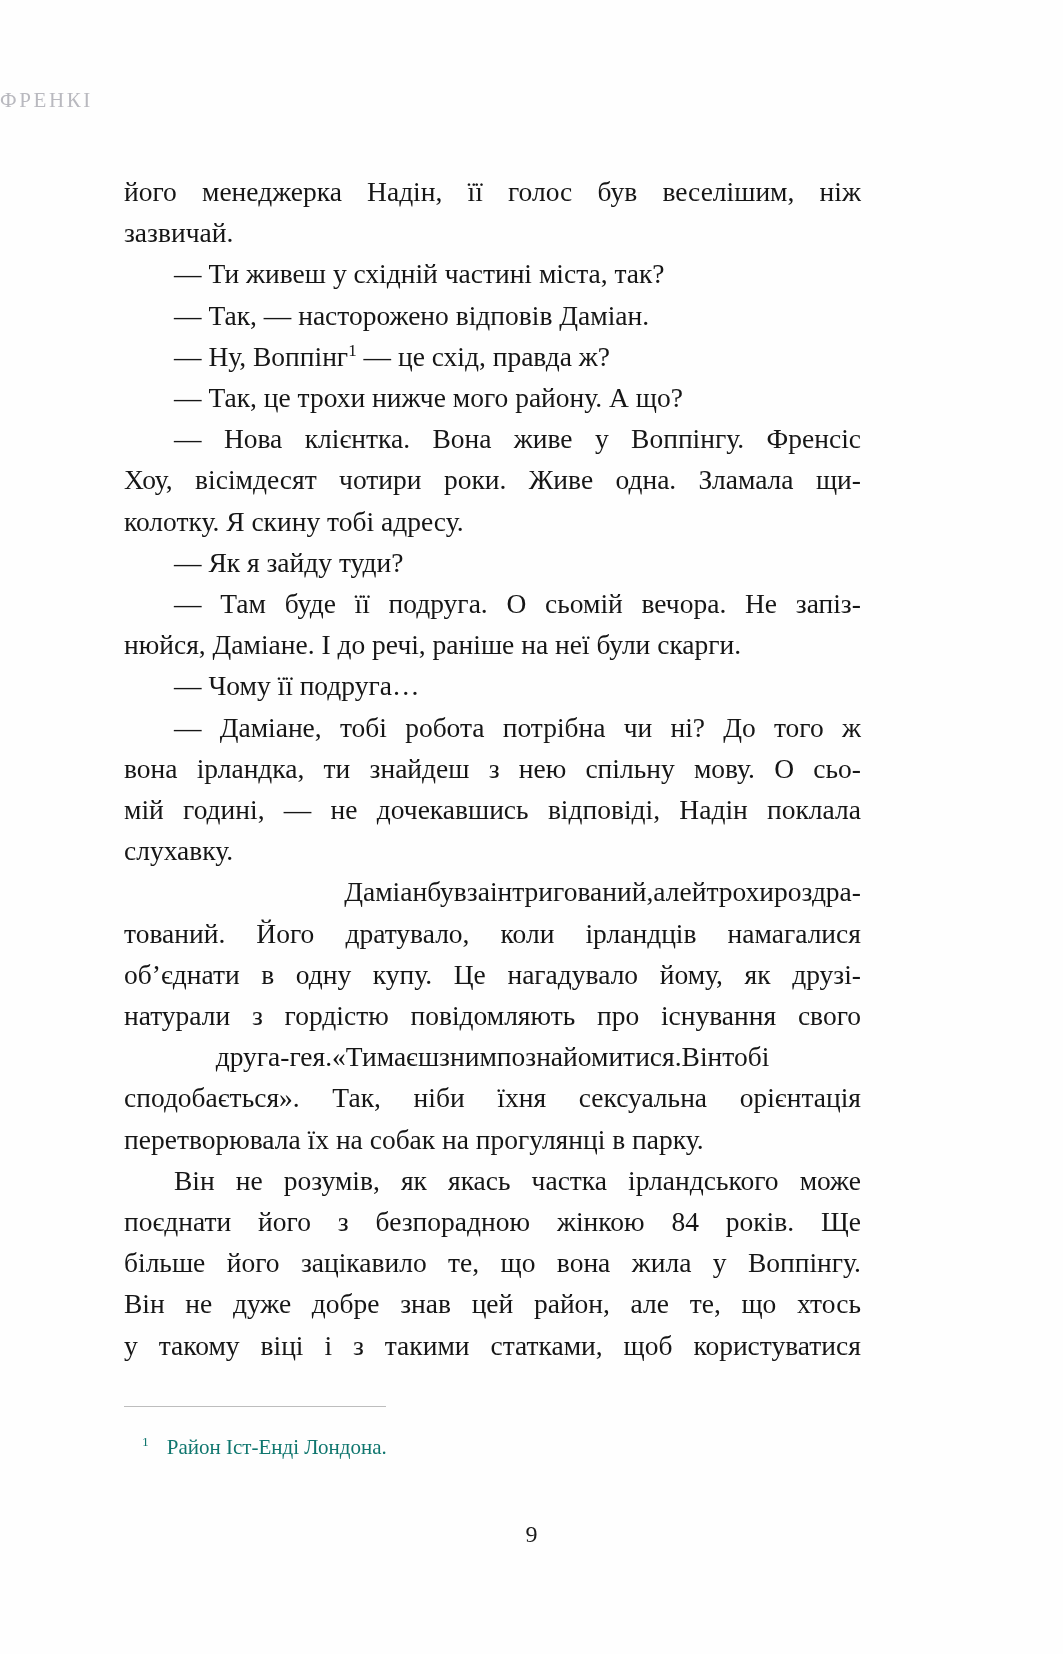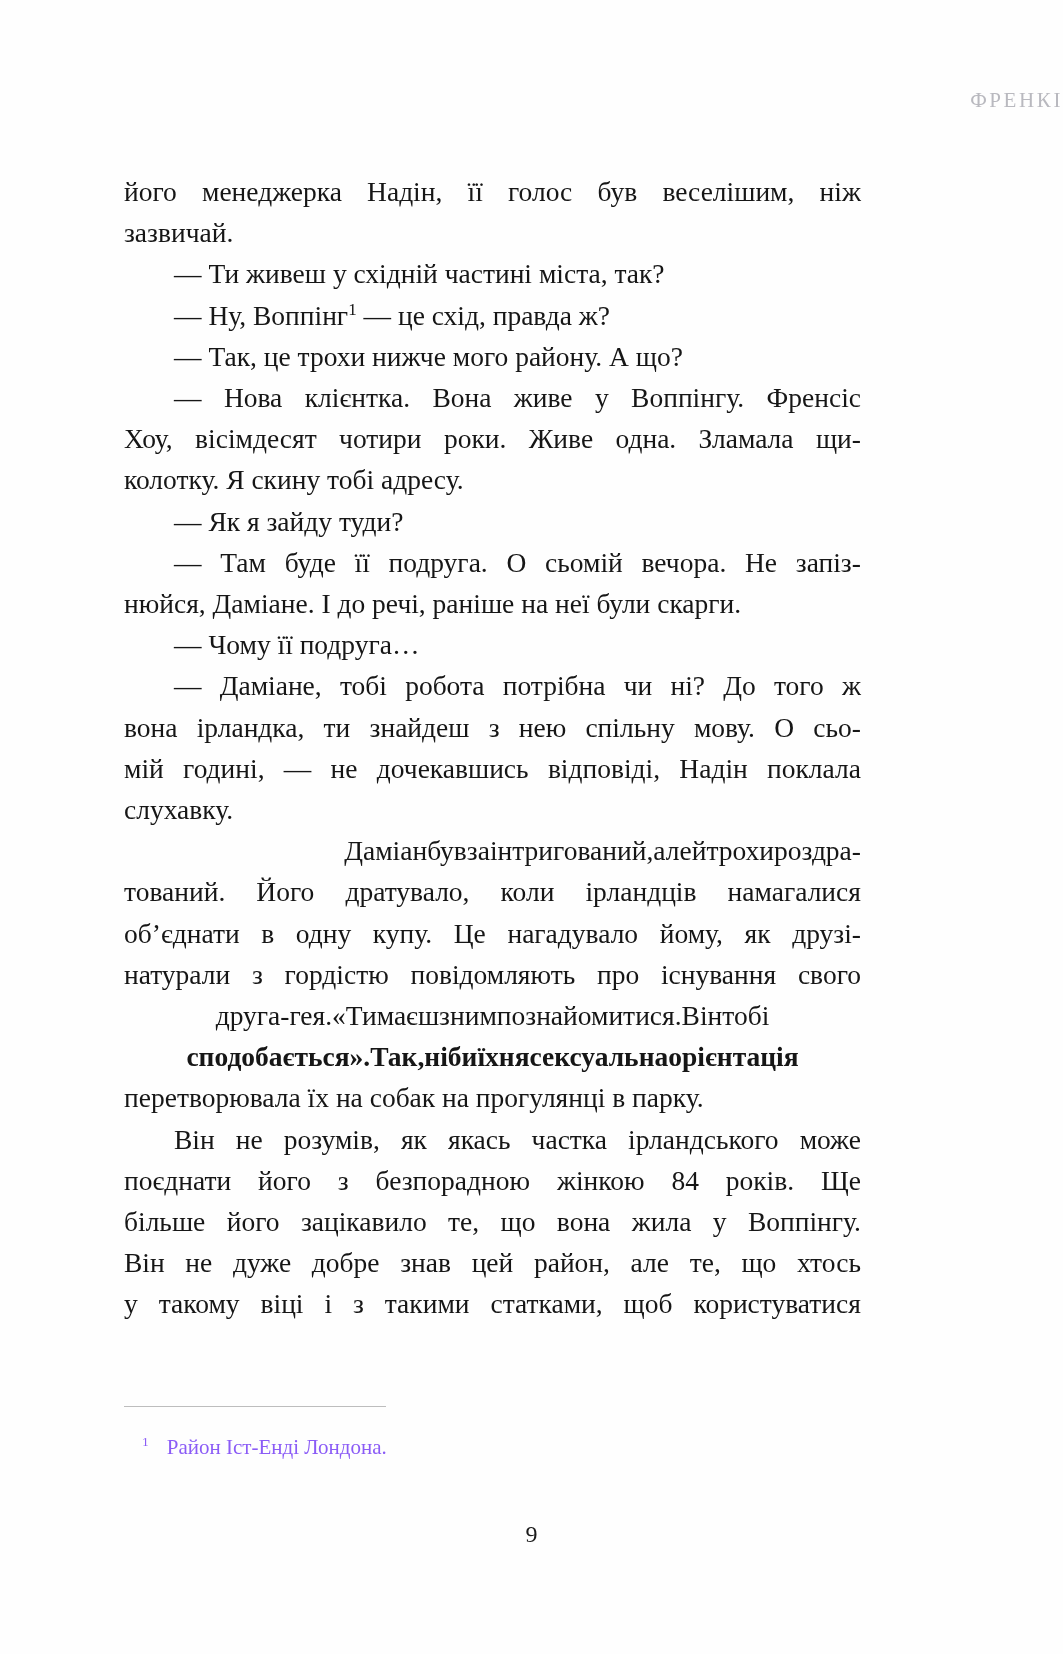--- a/index.html
+++ b/index.html
@@ -21,21 +21,21 @@
     inset: 0;
     background: #fefefe;
   }
 
   
   .running-header {
     position: absolute;
     top: 88px;
     left: 0;
     right: 0;
-    text-align: right;
+    text-align: left;
     font-size: 21px;
     letter-spacing: 2.6px;
     color: #b9b9bf;
     font-weight: 400;
   }
 
   
   .body-block {
     position: absolute;
     top: 171px;
@@ -77,21 +77,21 @@
     background: #bdbdbd;
   }
 
   .footnote {
     position: absolute;
     top: 1432px;
     left: 124px;
     width: 737px;
     font-size: 21px;
     line-height: 30px;
-    color: #8b5cf6;
+    color: #0f766e;
   }
   .footnote .fn-num {
     font-size: 13.5px;
     vertical-align: super;
     line-height: 0;
     margin-left: 18px;
   }
   .footnote .fn-text {
     margin-left: 18px;
   }
@@ -127,20 +127,23 @@
           <span>веселішим,</span>
           <span>ніж</span>
         </span>
       <span class="line"><span>зазвичай.</span></span>
     </p>
 
     <p class="para">
       <span class="line indent"><span>— Ти живеш у східній частині міста, так?</span></span>
     </p>
 
+    <p class="para">
+      <span class="line indent"><span>— Так, — насторожено відповів Даміан.</span></span>
+    </p>
 
     <p class="para">
       <span class="line indent"><span>— Ну, Воппінг</span><sup class="fn-ref">1</sup><span> — це схід, правда ж?</span></span>
     </p>
 
     <p class="para">
       <span class="line indent"><span>— Так, це трохи нижче мого району. А що?</span></span>
     </p>
 
     <p class="para">
@@ -270,21 +273,21 @@
       <span class="line" style="display: flex; justify-content: center;">
           <span>друга-гея.</span>
           <span>«Ти</span>
           <span>маєш</span>
           <span>з</span>
           <span>ним</span>
           <span>познайомитися.</span>
           <span>Він</span>
           <span>тобі</span>
         </span>
-      <span class="line" style="display: flex; justify-content: center; font-weight: bold;">
+      <span class="line" style="display: flex; justify-content: space-between;">
           <span>сподобається».</span>
           <span>Так,</span>
           <span>ніби</span>
           <span>їхня</span>
           <span>сексуальна</span>
           <span>орієнтація</span>
         </span>
       <span class="line"><span>перетворювала їх на собак на прогулянці в парку.</span></span>
     </p>
 

